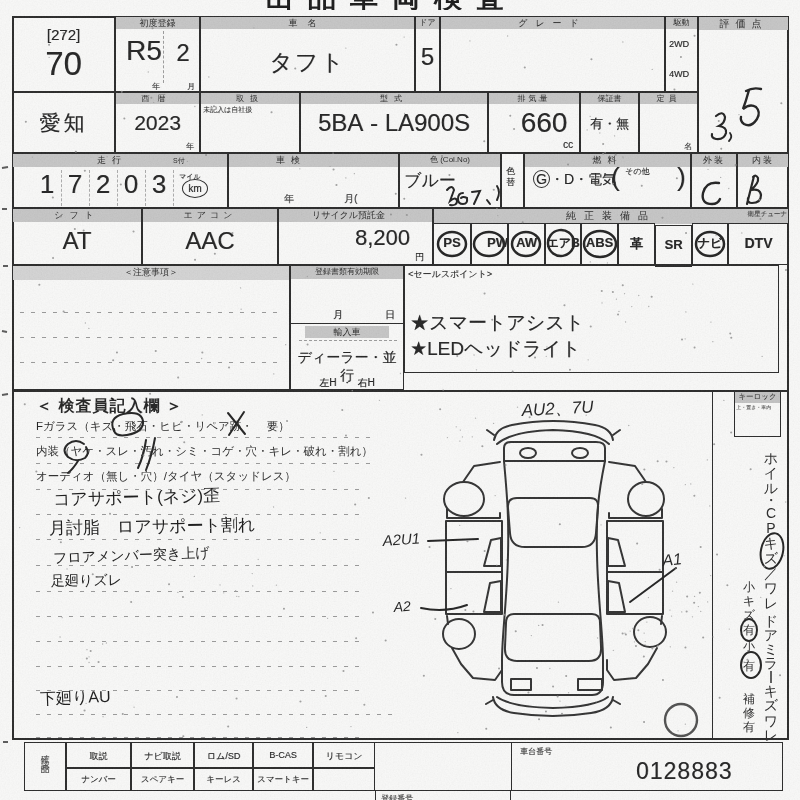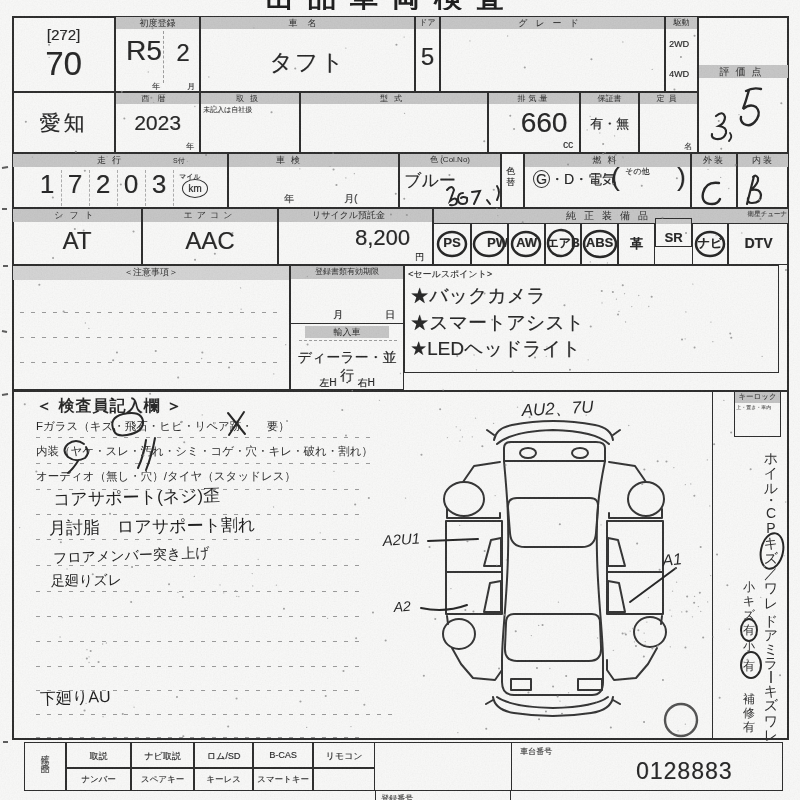--- a/index.html
+++ b/index.html
@@ -51,40 +51,41 @@
   <div class="hd" style="left:0;top:0;width:100%;height:12px;letter-spacing:8px;">グレード</div>
 </div>
 
 <div class="cell" style="left:665px;top:16px;width:33px;height:76px;">
   <div class="hd" style="left:0;top:0;width:100%;height:12px;font-size:8px;">駆動</div>
   <div class="ab" style="left:3px;top:22px;font-size:9px;">2WD</div>
   <div class="ab" style="left:3px;top:52px;font-size:9px;">4WD</div>
 </div>
 
 <div class="cell" style="left:698px;top:16px;width:91px;height:137px;">
-  <div class="hd" style="left:0;top:0;width:100%;height:13px;font-size:10px;letter-spacing:6px;margin-top:48px;">評価点</div>
+  <div class="hd" style="left:0;top:0;width:100%;height:13px;font-size:10px;letter-spacing:6px;">評価点</div>
 </div>
 
 <div class="cell" style="left:12px;top:92px;width:103px;height:61px;">
   <div class="ab" style="left:0;top:16px;width:100%;text-align:center;font-size:21px;letter-spacing:3px;">愛知</div>
 </div>
 
 <div class="cell" style="left:115px;top:92px;width:85px;height:61px;">
   <div class="hd" style="left:0;top:0;width:100%;height:11px;font-size:8px;letter-spacing:8px;">西暦</div>
   <div class="ab" style="left:0;top:18px;width:100%;text-align:center;font-size:21px;">2023</div>
   <div class="ab" style="left:70px;top:48px;font-size:8px;color:#333;">年</div>
 </div>
 
 <div class="cell" style="left:200px;top:92px;width:100px;height:61px;">
   <div class="hd" style="left:0;top:0;width:100%;height:11px;font-size:8px;letter-spacing:6px;">取扱</div>
   <div class="ab" style="left:2px;top:12px;font-size:7px;color:#333;">未記入は自社扱</div>
 </div>
 
 <div class="cell" style="left:300px;top:92px;width:188px;height:61px;">
   <div class="hd" style="left:0;top:0;width:100%;height:11px;font-size:8px;letter-spacing:6px;">型式</div>
+  <div class="ab" style="left:0;top:16px;width:100%;text-align:center;font-size:24px;">5BA&nbsp;-&nbsp;LA900S</div>
 </div>
 
 <div class="cell" style="left:488px;top:92px;width:92px;height:61px;">
   <div class="hd" style="left:0;top:0;width:100%;height:11px;font-size:8px;letter-spacing:3px;">排気量</div>
   <div class="ab" style="left:10px;top:14px;width:100%;text-align:center;font-size:28px;">660</div>
   <div class="ab" style="left:74px;top:46px;font-size:10px;">cc</div>
 </div>
 
 <div class="cell" style="left:580px;top:92px;width:59px;height:61px;">
   <div class="hd" style="left:0;top:0;width:100%;height:11px;font-size:8px;">保証書</div>
@@ -182,21 +183,21 @@
   </div>
 
 <div class="cell" style="left:581px;top:223px;width:37px;height:42px;">
     <div class="ab" style="left:0;top:11px;width:100%;text-align:center;font-size:13px;font-weight:bold;">ABS</div>
   </div>
 
 <div class="cell" style="left:618px;top:223px;width:37px;height:42px;">
     <div class="ab" style="left:0;top:11px;width:100%;text-align:center;font-size:13px;font-weight:bold;">革</div>
   </div>
 
-<div class="cell" style="left:655px;top:218px;width:37px;height:29px;padding-left:32px;">
+<div class="cell" style="left:655px;top:225px;width:37px;height:42px;padding-left:32px;">
     <div class="ab" style="left:0;top:11px;width:100%;text-align:center;font-size:13px;font-weight:bold;">SR</div>
   </div>
 
 <div class="cell" style="left:692px;top:223px;width:36px;height:42px;">
     <div class="ab" style="left:0;top:11px;width:100%;text-align:center;font-size:12px;font-weight:bold;">ナビ</div>
   </div>
 
 <div class="cell" style="left:728px;top:223px;width:61px;height:42px;">
     <div class="ab" style="left:0;top:11px;width:100%;text-align:center;font-size:14px;font-weight:bold;">DTV</div>
   </div>
@@ -214,21 +215,20 @@
   <div class="ab" style="left:94px;top:42px;font-size:10px;">日</div>
   <div class="ab" style="left:0;top:57px;width:100%;border-top:1.4px solid #222;"></div>
   <div class="hd" style="left:14px;top:60px;width:84px;height:12px;font-size:9px;">輸入車</div>
   <div class="ab" style="left:8px;top:74px;width:98px;border-top:1.2px dashed #999;"></div>
   <div class="ab" style="left:0;top:83px;width:100%;text-align:center;font-size:14px;">ディーラー・並行</div>
   <div class="ab" style="left:0;top:110px;width:100%;text-align:center;font-size:10px;">左H&nbsp;&nbsp;・&nbsp;&nbsp;右H</div>
 </div>
 
 <div class="cell" style="left:404px;top:265px;width:375px;height:108px;">
   <div class="ab" style="left:3px;top:2px;font-size:9px;">&lt;セールスポイント&gt;</div>
-  <div class="ab" style="left:5px;top:17px;font-size:19px;">★バックカメラ</div>
   <div class="ab" style="left:5px;top:44px;font-size:19px;">★スマートアシスト</div>
   <div class="ab" style="left:5px;top:70px;font-size:19px;">★LEDヘッドライト</div>
 </div>
 
 <div class="cell" style="left:12px;top:390px;width:777px;height:350px;border-width:2px;"></div>
 
 <div class="ab" style="left:712px;top:390px;height:350px;border-left:1.5px solid #222;"></div>
 
 <div class="cell" style="left:734px;top:391px;width:47px;height:46px;border-width:1.3px;">
   <div class="hd" style="left:0;top:0;width:100%;height:11px;font-size:7.5px;background:#c2c2c2;">キーロック</div>

